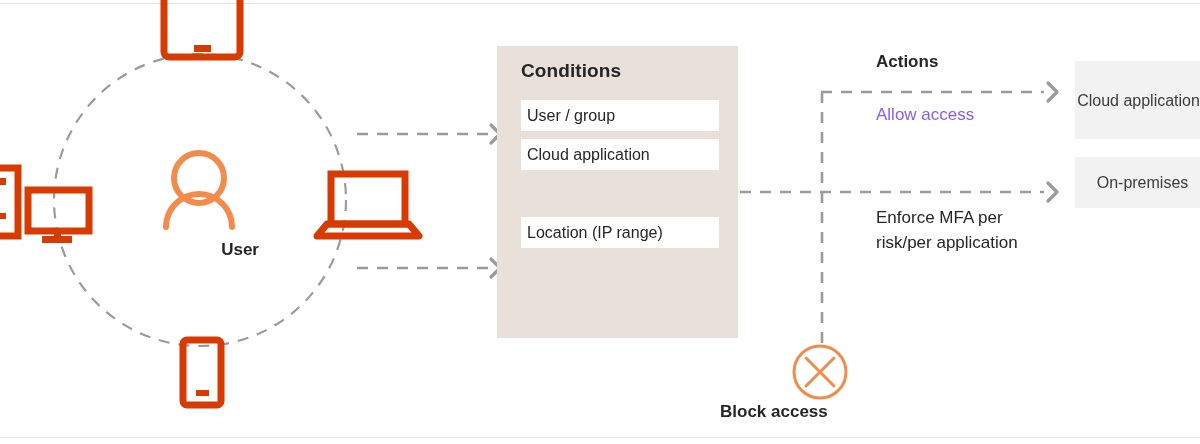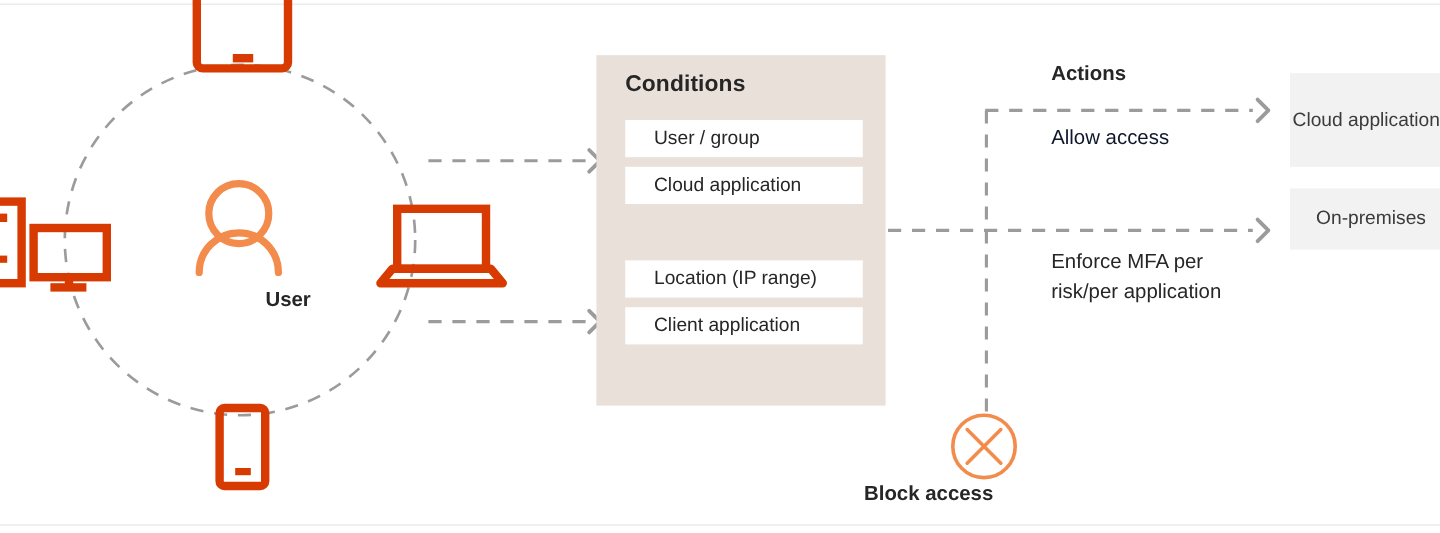--- a/index.html
+++ b/index.html
@@ -35,31 +35,31 @@
   #conditions-title{
     position:absolute;left:521px;top:60px;
     font-size:19px;font-weight:bold;color:#262626;letter-spacing:.1px;
   }
   .cond-item{
     position:absolute;left:521px;width:198px;height:31px;
     background:#ffffff;
     display:flex;align-items:center;
   }
   .cond-item span{
-    font-size:16px;color:#262626;padding-left:24px;line-height:1;
+    font-size:16px;color:#262626;padding-left:6px;line-height:1;
   }
 
   
   #actions-title{
     position:absolute;left:876px;top:52px;
     font-size:17px;font-weight:bold;color:#262626;
   }
   #allow-access{
     position:absolute;left:876px;top:105px;
-    font-size:17px;color:#0f172a;
+    font-size:17px;color:#8b5cf6;
   }
   #enforce-mfa{
     position:absolute;left:876px;top:205px;width:170px;
     font-size:17px;color:#262626;line-height:25px;
   }
   #block-access{
     position:absolute;left:720px;top:402px;width:200px;text-align:left;
     font-size:17px;font-weight:bold;color:#262626;
   }
 
@@ -160,23 +160,20 @@
 
   <div class="cond-item" style="top:100px">
     <span>User / group</span>
   </div>
   <div class="cond-item" style="top:139px">
     <span>Cloud application</span>
   </div>
   <div class="cond-item" style="top:217px">
     <span>Location (IP range)</span>
   </div>
-  <div class="cond-item" style="top:256px">
-    <span>Client application</span>
-  </div>
 
   <div class="lbl" id="actions-title">Actions</div>
   <div class="lbl" id="allow-access">Allow access</div>
   <div id="enforce-mfa">Enforce MFA per risk/per application</div>
   <div id="block-access">Block access</div>
 
   <div class="target-box" id="target-cloud">
     <span>Cloud applications</span>
   </div>
   <div class="target-box" id="target-onprem">

